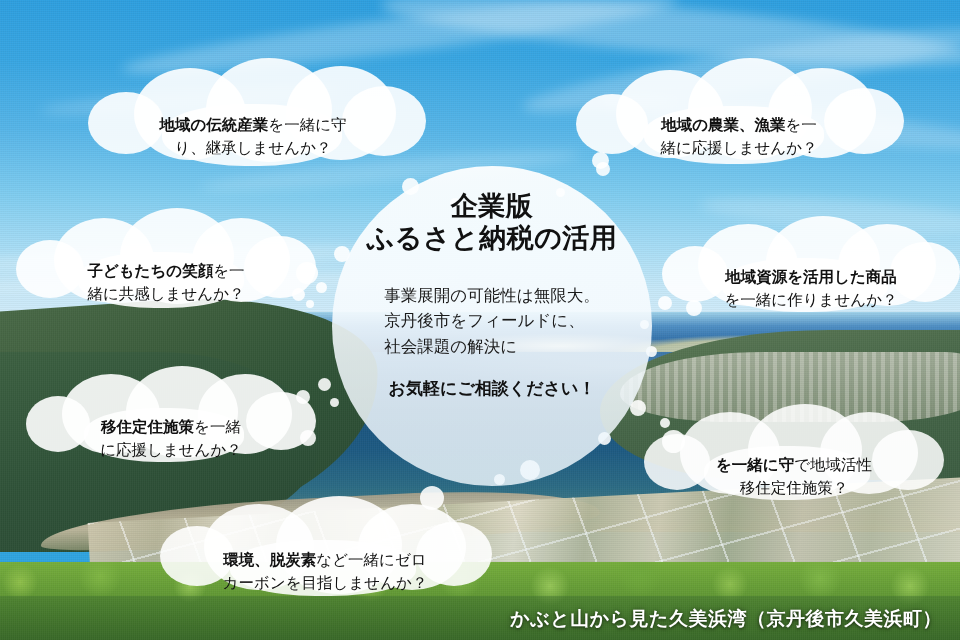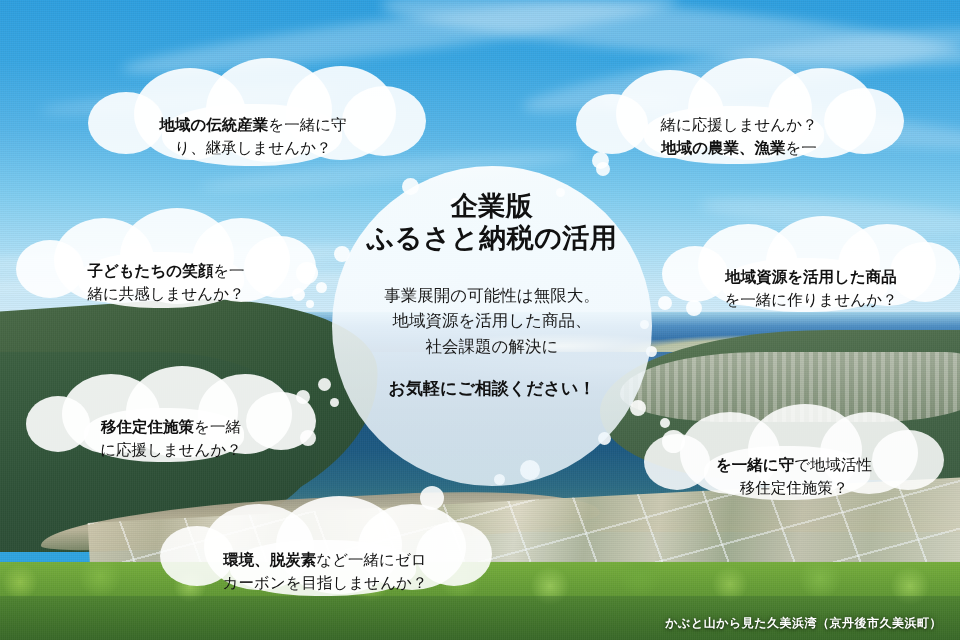--- a/index.html
+++ b/index.html
@@ -150,21 +150,21 @@
       rgba(244,250,254,.86) 60%,
       rgba(238,247,253,.82) 100%);
     display:flex; flex-direction:column; align-items:center; justify-content:flex-start;
     padding-top:24px;
   }
   #center-circle .title {
     font-weight:bold; font-size:27px; line-height:1.2; color:#111;
     text-align:center; letter-spacing:.5px;
   }
   #center-circle .body {
-    margin-top:28px; font-size:16.5px; line-height:1.55; color:#1a1a1a; text-align:center;
+    margin-top:28px; font-size:16.5px; line-height:1.55; color:#1a1a1a; 
   }
   #center-circle .cta {
     margin-top:18px; font-size:17px; font-weight:bold; color:#111; text-align:center;
   }
 
   
   .bub { position:absolute; border-radius:50%; background:rgba(255,255,255,.88); }
 
   
   .cloud {
@@ -176,21 +176,21 @@
   .cloud .puff {
     position:absolute; border-radius:50%;
     background:rgba(255,255,255,.90);
   }
   .cloud .ctext { position:relative; z-index:5; padding:0 10px;margin-top:45px; }
   .cloud b { font-weight:bold; }
 
   
   #caption {
     position:absolute; right:18px; bottom:8px;
-    color:#fff; font-size:12px; font-weight:bold;
+    color:#fff; font-size:19px; font-weight:bold;
     text-shadow:0 1px 3px rgba(0,0,0,.55), 0 0 6px rgba(0,0,0,.35);
     letter-spacing:.5px;
   }
 </style>
 </head>
 <body>
 
 <div id="stage">
 
   <div class="layer">
@@ -241,21 +241,21 @@
   <div class="bub" style="left:296px;top:262px;width:22px;height:22px;"></div>
   <div class="bub" style="left:300px;top:430px;width:16px;height:16px;"></div>
 
   <div id="center-circle">
     <div class="title">
       <div>企業版</div>
       <div>ふるさと納税の活用</div>
     </div>
     <div class="body">
       <div>事業展開の可能性は無限大。</div>
-      <div>地域資源を活用した商品、</div>
+      <div>京丹後市をフィールドに、</div>
       <div>社会課題の解決に</div>
     </div>
     <div class="cta">お気軽にご相談ください！</div>
   </div>
 
   <div class="cloud" style="left:88px;top:58px;width:330px;height:112px;">
     <div class="puff" style="left:46px;top:10px;width:112px;height:92px;"></div>
     <div class="puff" style="left:118px;top:0px;width:126px;height:104px;"></div>
     <div class="puff" style="left:198px;top:8px;width:110px;height:94px;"></div>
     <div class="puff" style="left:0px;top:34px;width:76px;height:62px;"></div>
@@ -268,22 +268,22 @@
   </div>
 
   <div class="cloud" style="left:576px;top:58px;width:326px;height:112px;">
     <div class="puff" style="left:40px;top:12px;width:108px;height:88px;"></div>
     <div class="puff" style="left:112px;top:0px;width:124px;height:102px;"></div>
     <div class="puff" style="left:192px;top:10px;width:108px;height:90px;"></div>
     <div class="puff" style="left:0px;top:36px;width:72px;height:60px;"></div>
     <div class="puff" style="left:248px;top:30px;width:80px;height:66px;"></div>
     <div class="puff" style="left:68px;top:48px;width:180px;height:58px;border-radius:46%;"></div>
     <div class="ctext">
+      <div><b>地域の農業、漁業</b><span>を一</span></div>
       <div>緒に応援しませんか？</div>
-      <div><b>地域の農業、漁業</b><span>を一</span></div>
     </div>
   </div>
   <div class="bub" style="left:592px;top:152px;width:17px;height:17px;"></div>
 
   <div class="cloud" style="left:16px;top:208px;width:300px;height:104px;">
     <div class="puff" style="left:38px;top:10px;width:100px;height:84px;"></div>
     <div class="puff" style="left:104px;top:0px;width:114px;height:96px;"></div>
     <div class="puff" style="left:176px;top:10px;width:98px;height:84px;"></div>
     <div class="puff" style="left:0px;top:32px;width:68px;height:58px;"></div>
     <div class="puff" style="left:228px;top:28px;width:72px;height:62px;"></div>

